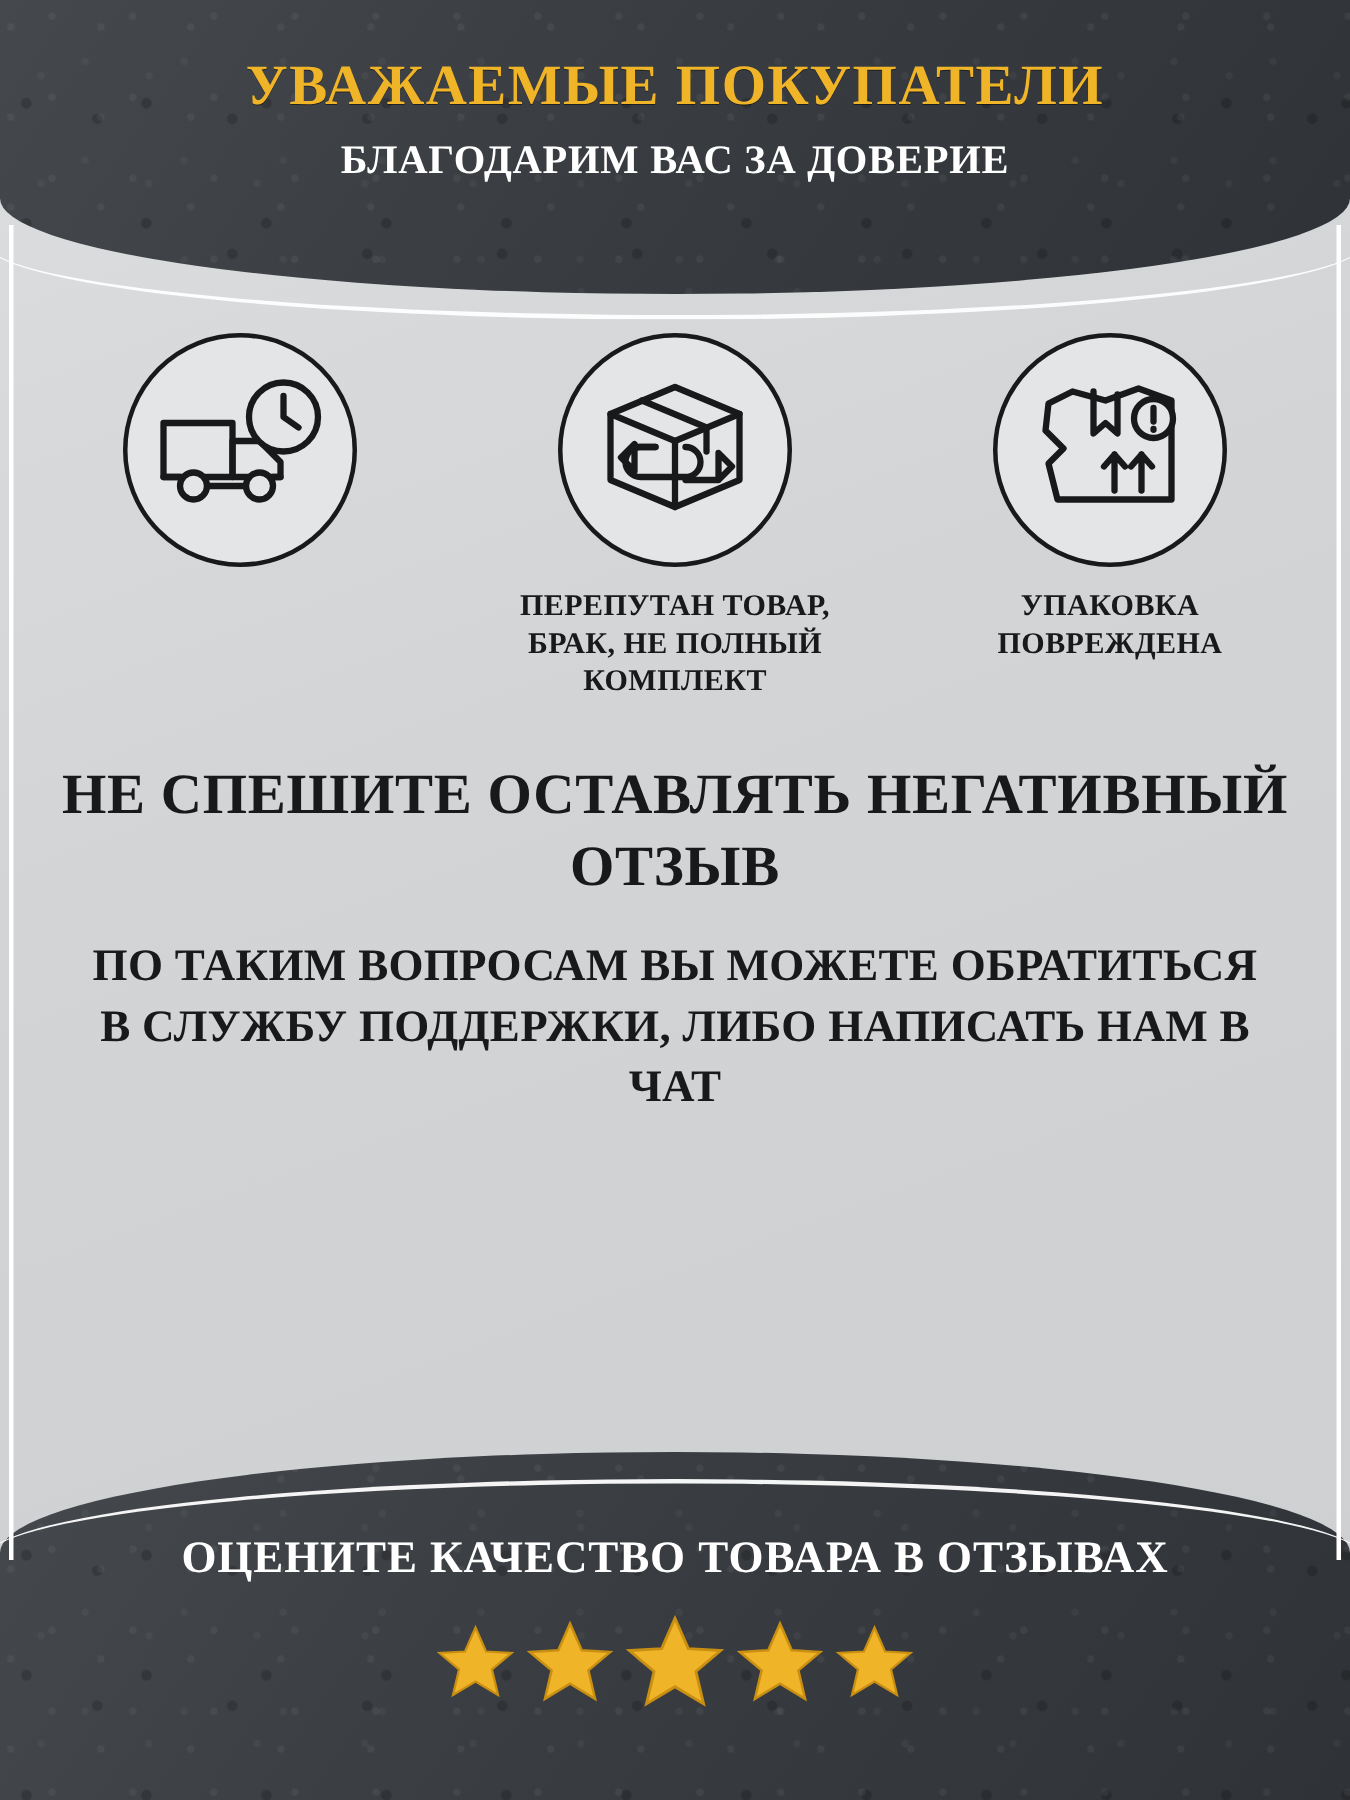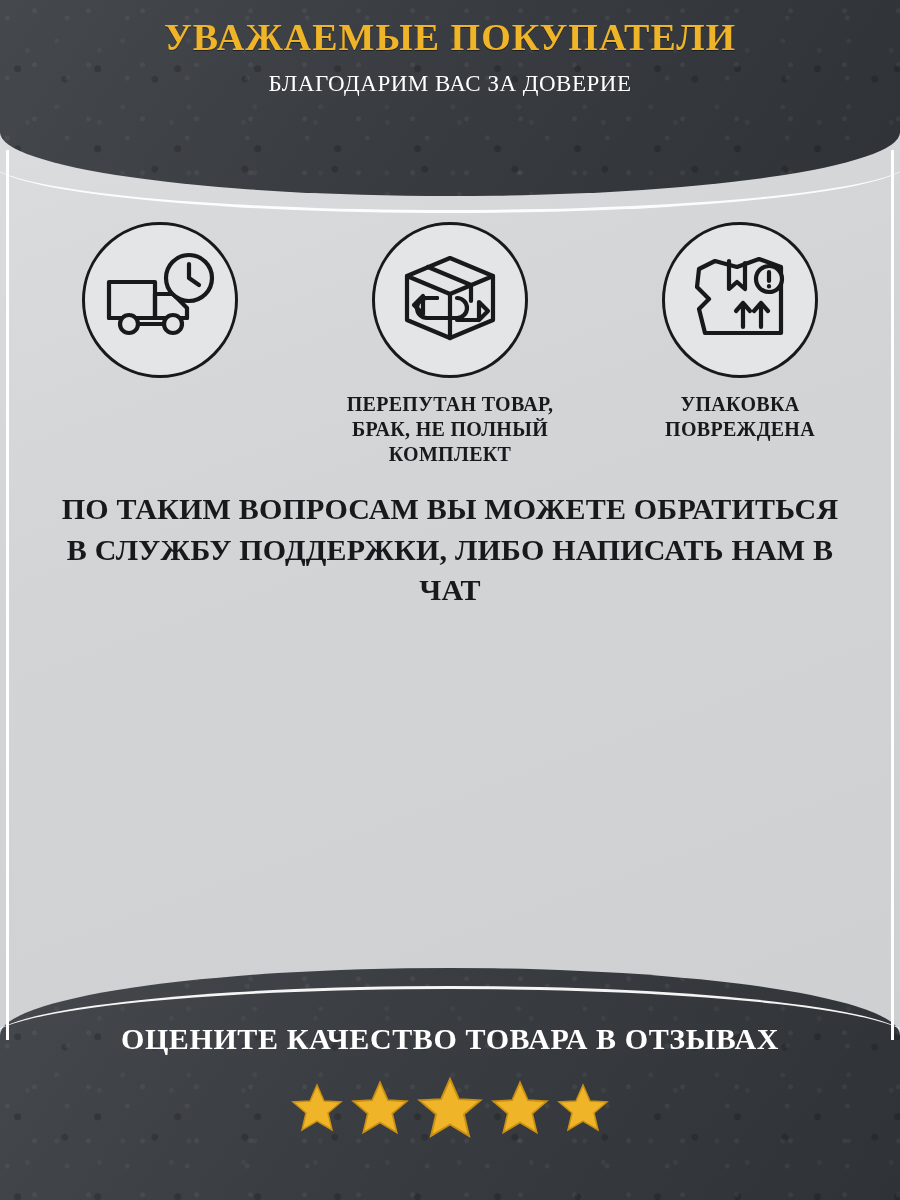--- a/index.html
+++ b/index.html
@@ -86,35 +86,35 @@
   .side-rule.right { right: 6px; }
 
   
   .top-content {
     position: absolute;
     top: 0; left: 0;
     width: 900px;
     height: 170px;
     z-index: 5;
     text-align: center;
-    padding-top: 18px;
+    padding-top: 38px;
     box-sizing: border-box;
   }
   .headline-gold {
     font-size: 38px;
     font-weight: bold;
     letter-spacing: 1px;
     color: #f0b429;
     text-shadow: 0 1px 0 rgba(0,0,0,.45);
     line-height: 1.05;
   }
   .headline-white {
     margin-top: 12px;
-    font-size: 23px;
-    font-weight: normal;
+    font-size: 27px;
+    font-weight: bold;
     color: #ffffff;
     line-height: 1.2;
     letter-spacing: .5px;
     text-align: center;
   }
 
   
   .main {
     position: absolute;
     top: 196px;
@@ -282,20 +282,21 @@
               <path d="M58 80 v-24 M58 56 l-7 8 M58 56 l7 8"></path>
               <path d="M76 80 v-24 M76 56 l-7 8 M76 56 l7 8"></path>
             </svg>
           </span>
         </div>
         <div class="icon-caption">УПАКОВКА ПОВРЕЖДЕНА</div>
       </div>
 
     </div>
 
+    <div class="big-call">НЕ СПЕШИТЕ ОСТАВЛЯТЬ НЕГАТИВНЫЙ ОТЗЫВ</div>
     <div class="support">ПО ТАКИМ ВОПРОСАМ ВЫ МОЖЕТЕ ОБРАТИТЬСЯ В СЛУЖБУ ПОДДЕРЖКИ, ЛИБО НАПИСАТЬ НАМ В ЧАТ</div>
   </div>
 
   <div class="bottom-content">
     <div class="bottom-title">ОЦЕНИТЕ КАЧЕСТВО ТОВАРА В ОТЗЫВАХ</div>
     <div class="stars">
       <span class="star">
         <svg width="52" height="50" viewBox="0 0 52 50">
             <polygon points="26,2 33,18 50,19 37,30 41,47 26,38 11,47 15,30 2,19 19,18" fill="#f0b429" stroke="#c98f12" stroke-width="1.5"></polygon>
           </svg>

